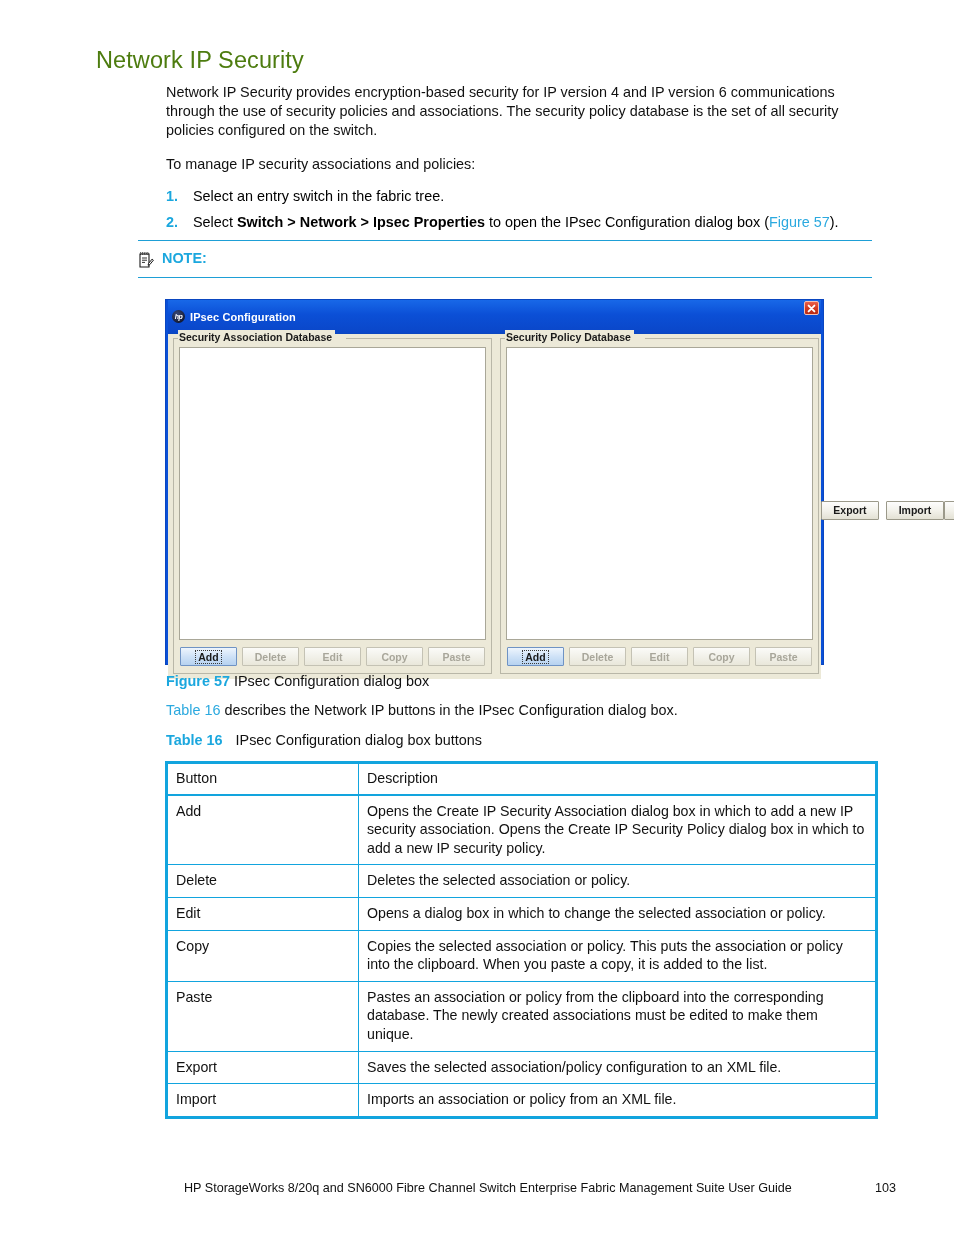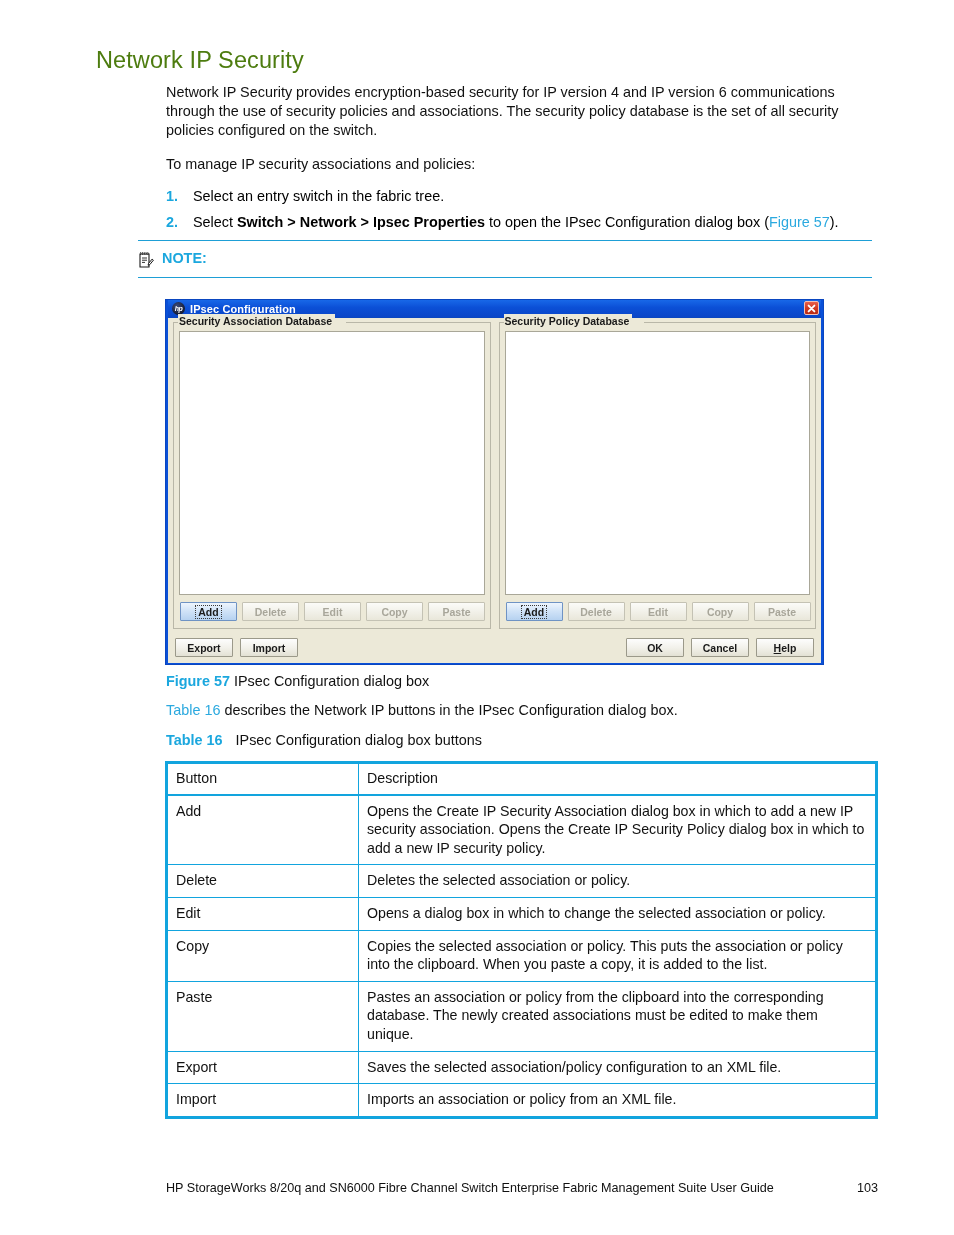--- a/index.html
+++ b/index.html
@@ -99,21 +99,21 @@
   .dialog {
     position: absolute;
     left: 166px; top: 300px;
     width: 657px; height: 364px;
     background: #ece9d8;
     border: 2px solid #0a50d8;
     border-top: none;
     box-shadow: 0 0 0 1px #0a46c0;
   }
   .dlg-titlebar {
-    height: 18px;
+    height: 34px;
     background: linear-gradient(to bottom, #1868e8 0%, #0b4fd6 45%, #0a46c8 100%);
     display: flex;
     align-items: center;
     padding: 0 2px 0 4px;
     position: relative;
     border-bottom: 1px solid #0a46c0;
   }
   .hp-logo {
     width: 13px; height: 13px;
     border-radius: 50%;
@@ -145,21 +145,21 @@
     border: 1px solid #f2c0b4;
     border-radius: 2px;
     display: flex; align-items: center; justify-content: center;
   }
   .dlg-close svg { display: block; }
 
   .dlg-body {
     padding: 4px 5px 5px 5px;
     height: calc(100% - 17px);
     display: flex;
-    flex-direction: column;
+    flex-direction: row;
     background: #ece9d8;
   }
   .panels {
     display: flex;
     gap: 8px;
     flex: 1 1 auto;
     min-height: 0;
   }
   .groupbox {
     flex: 1 1 50%;
@@ -305,21 +305,21 @@
   .doc-table th {
     font-weight: 400;
     border-bottom: 2px solid #12A4DE;
     padding-top: 5px; padding-bottom: 6px;
   }
   .col-btn { width: 192px; }
 
   
   .page-footer {
     position: absolute;
-    left: 166px; top: 1181px;
+    left: 184px; top: 1181px;
     width: 712px;
     font-size: 12.6px;
     color: #111;
     display: flex;
     justify-content: space-between;
     align-items: baseline;
   }
   .page-footer .pg { padding-left: 12px; }
 </style>
 </head>

